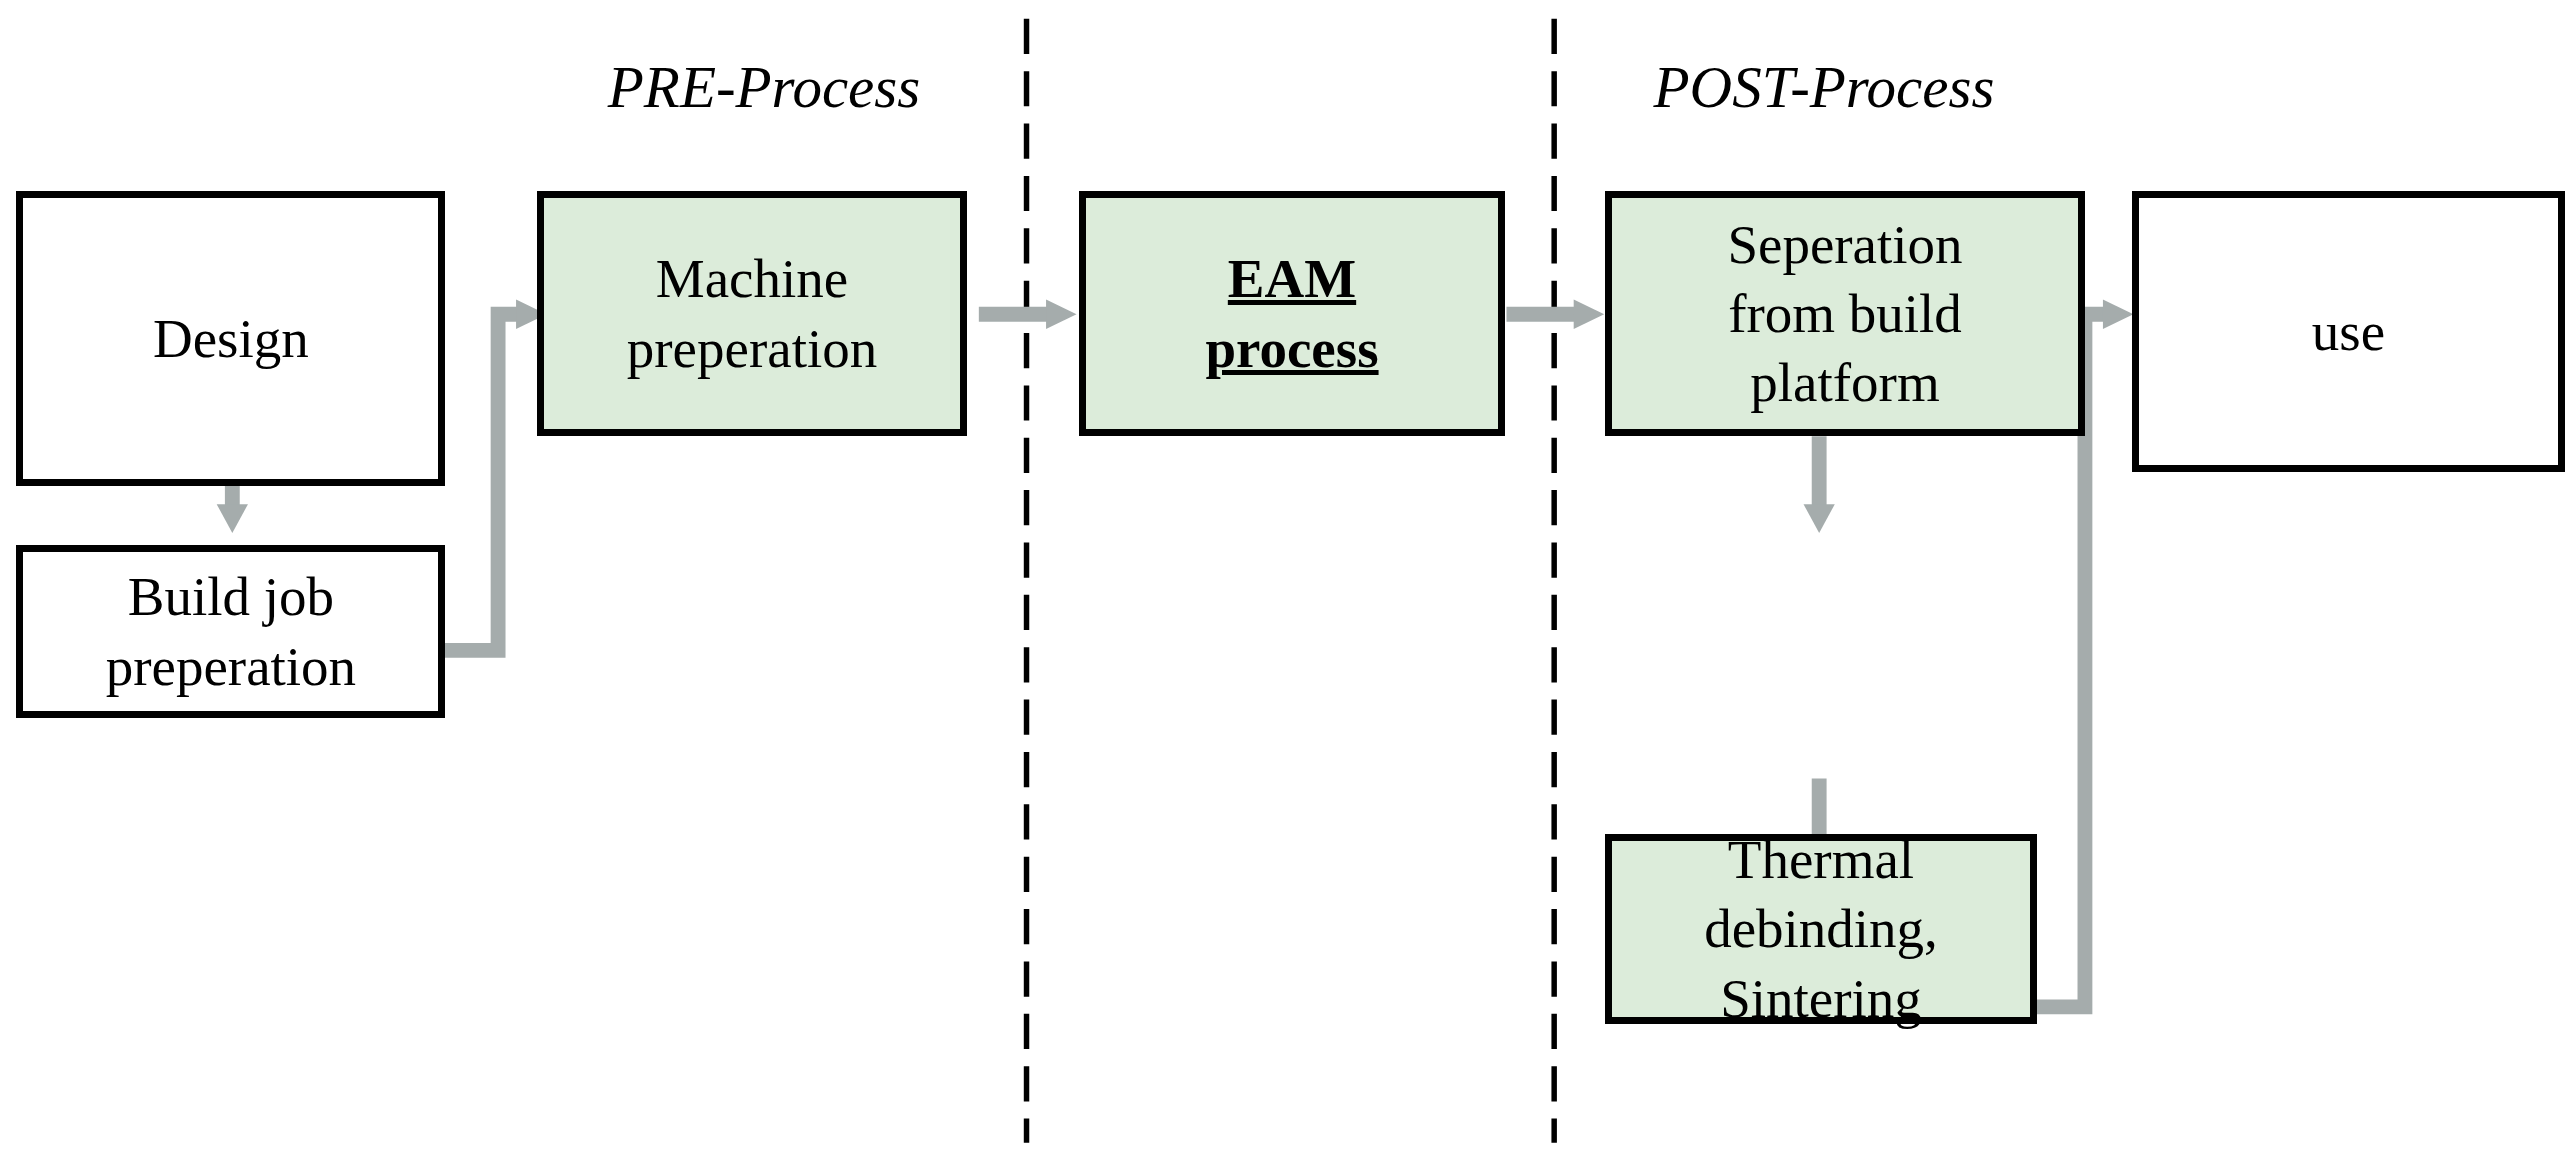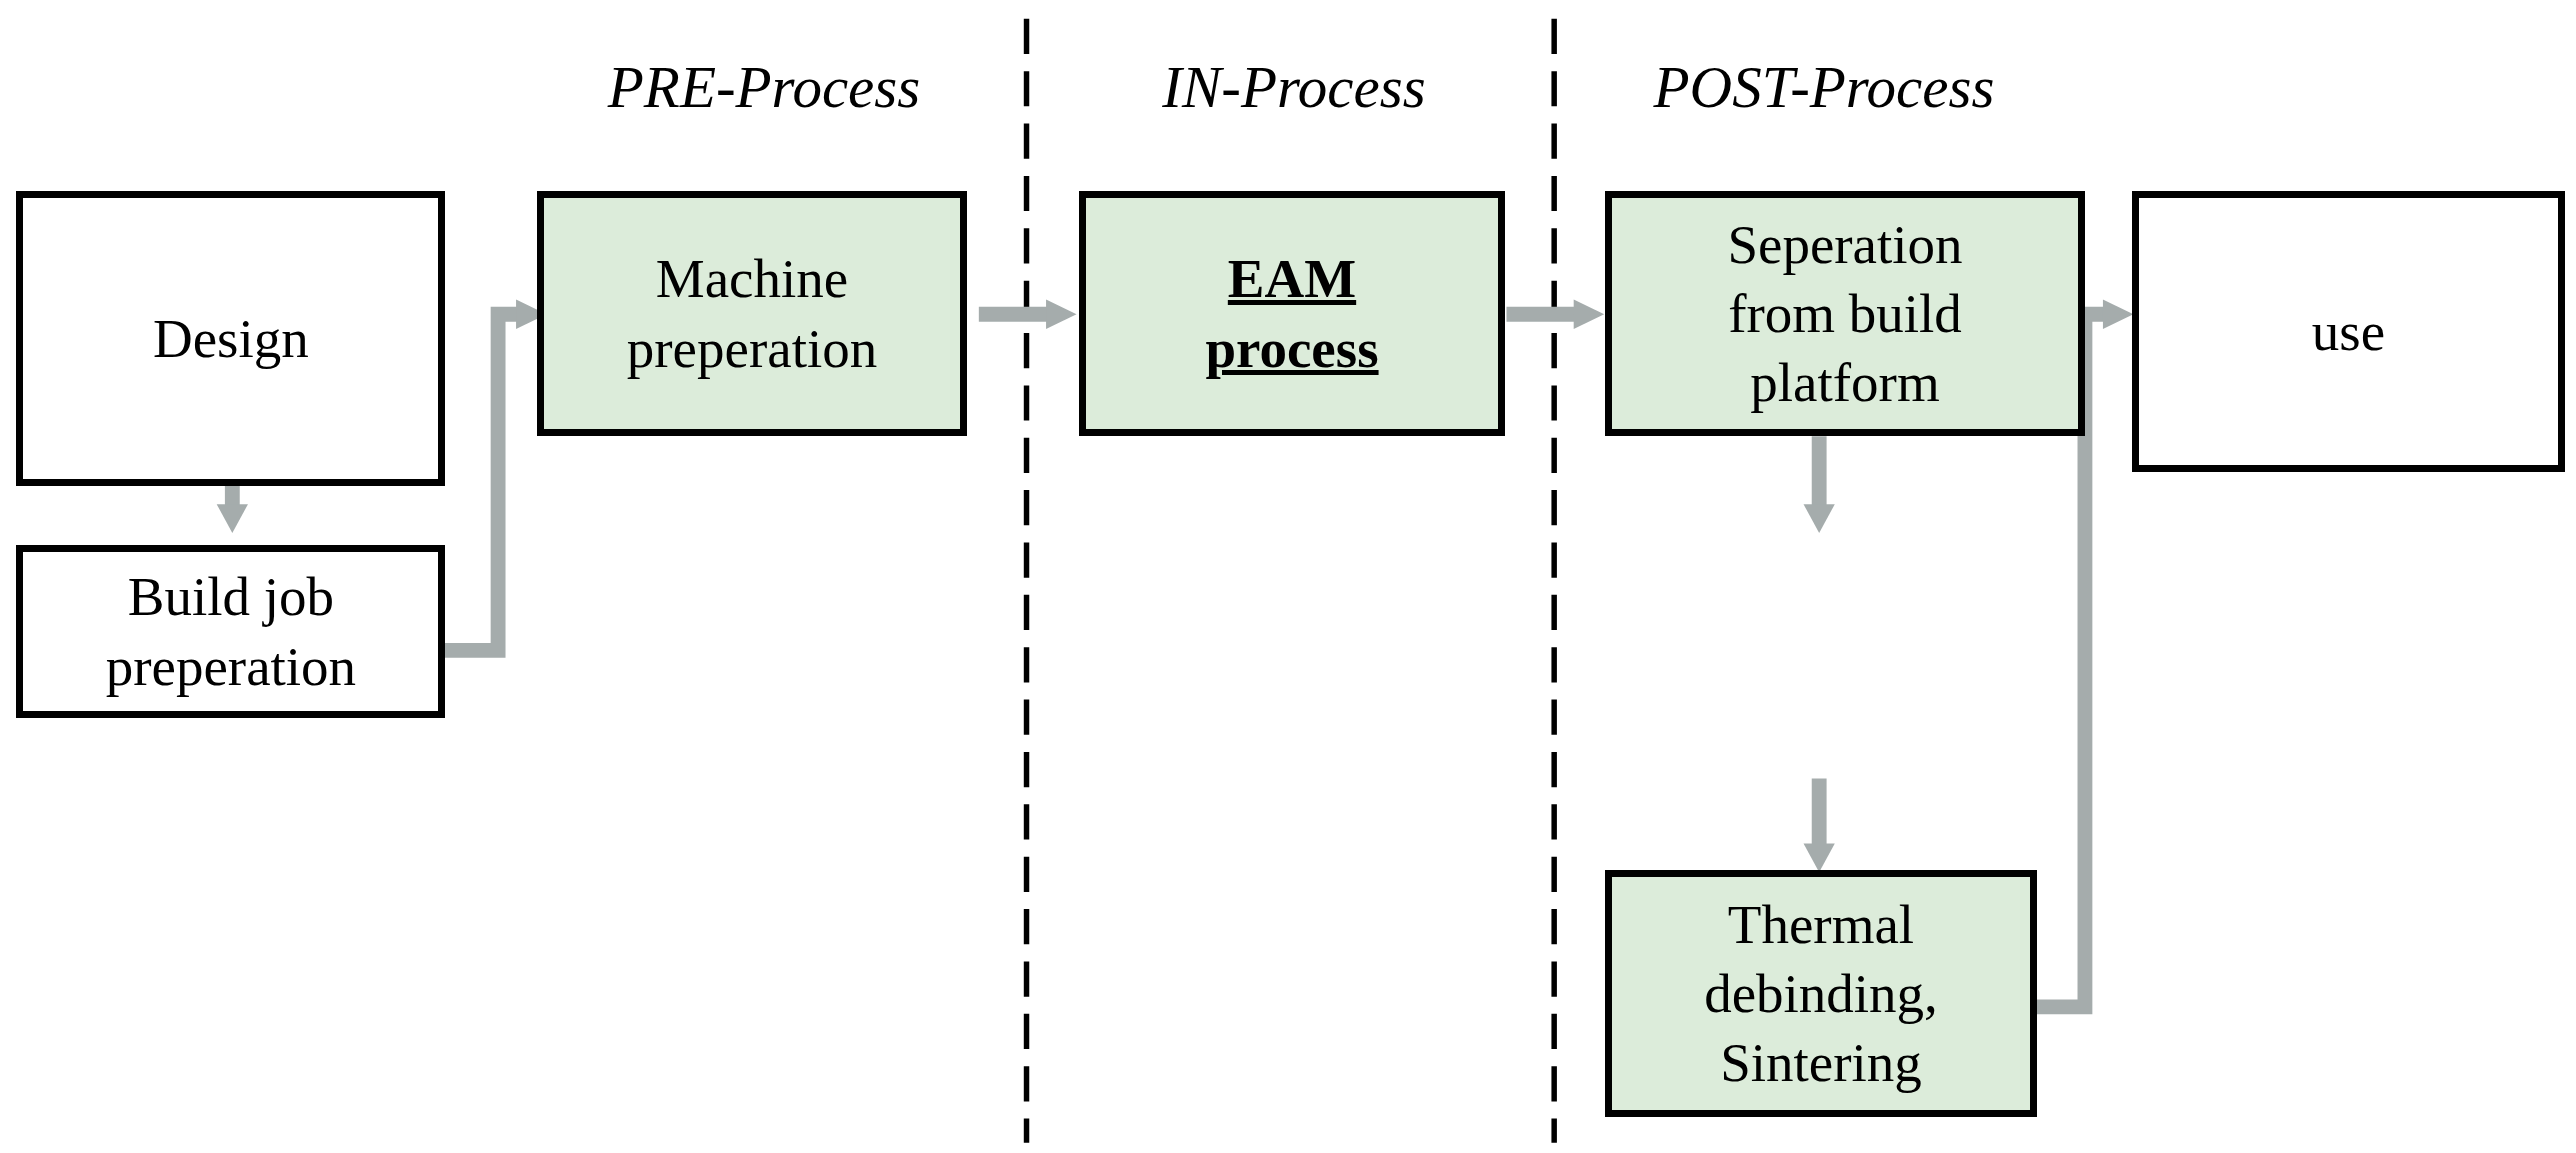--- a/index.html
+++ b/index.html
@@ -102,21 +102,20 @@
       <polygon class="arrow-head" points="2307,1079 2347,1079 2327,1116"></polygon>
     </g>
 
     <g>
       <path class="arrow-shaft" d="M2600,1288 H2667 V402 H2692"></path>
       <polygon class="arrow-head" points="2690,383 2690,421 2729,402"></polygon>
     </g>
   </svg>
 
   <div class="section-label" style="left:764px">PRE-Process</div>
-  <div class="section-label" style="left:1294px">IN-Process</div>
   <div class="section-label" style="left:1824px">POST-Process</div>
 
   <div class="flow-box" style="left:16.4px; top:191px; width:429px; height:295px">
     <span class="box-label">Design</span>
   </div>
 
   <div class="flow-box" style="left:16.4px; top:545px; width:429px; height:173px">
     <span class="box-label">Build job
 preperation</span>
   </div>
@@ -131,21 +130,21 @@
 process</span>
   </div>
 
   <div class="flow-box green" style="left:1605px; top:191px; width:480px; height:245px">
     <span class="box-label">Seperation
 from build
 platform</span>
   </div>
 
 
-  <div class="flow-box green" style="left:1605px; top:870px; width:432px; height:247px">
+  <div class="flow-box green" style="left:1605px; top:834px; width:432px; height:190px">
     <span class="box-label">Thermal
 debinding,
 Sintering</span>
   </div>
 
   <div class="flow-box" style="left:2132px; top:191px; width:433px; height:281px">
     <span class="box-label">use</span>
   </div>
 
 </div>

